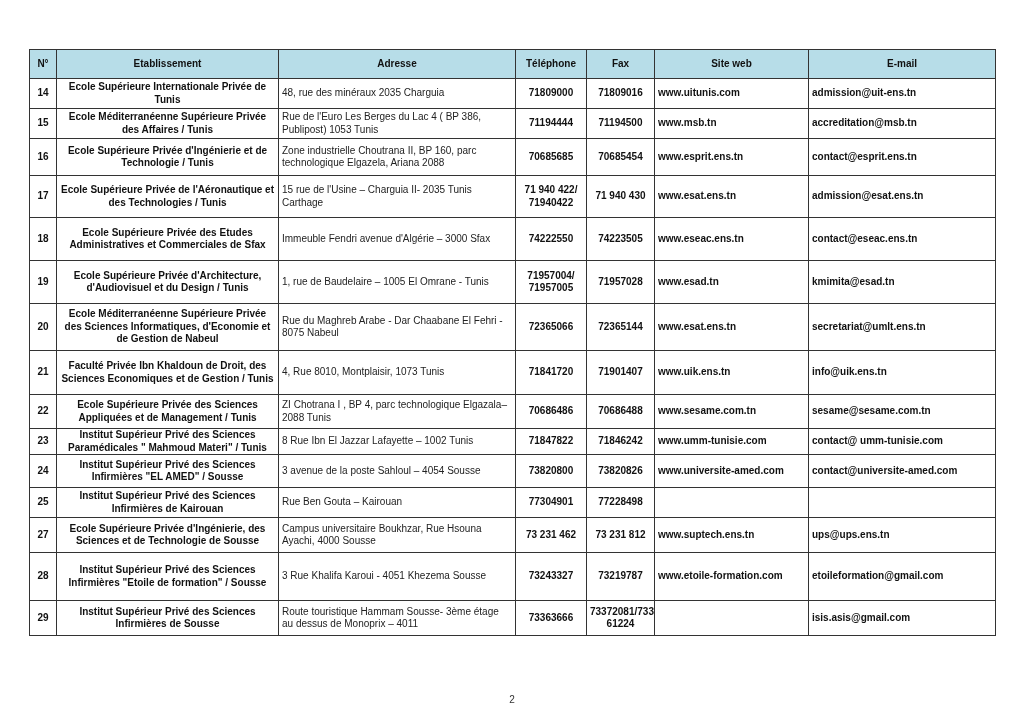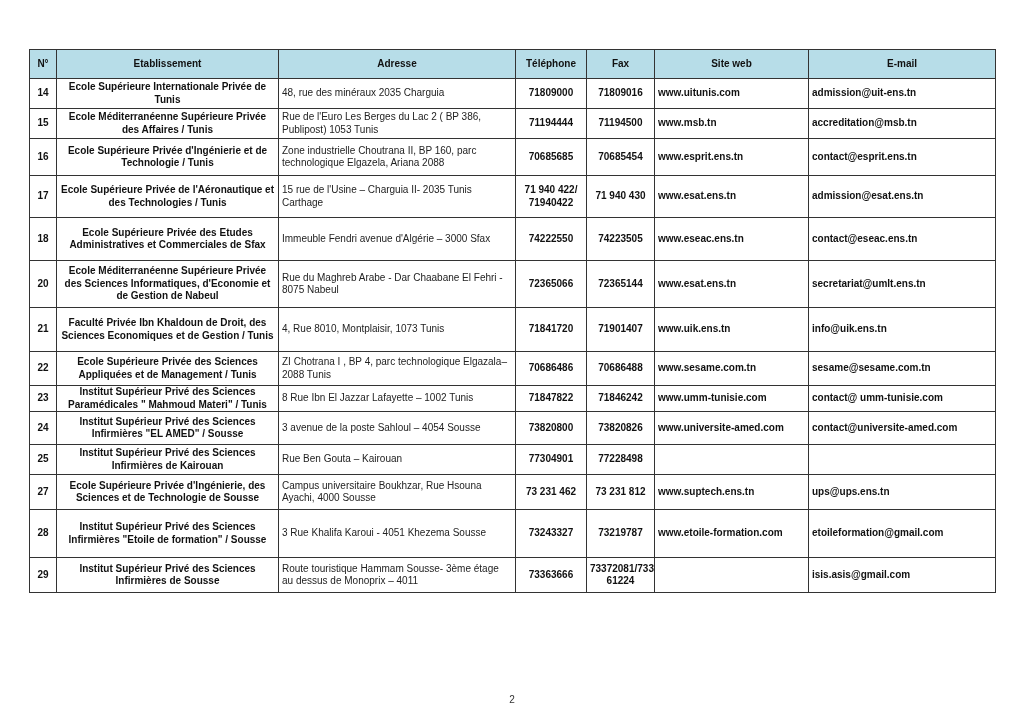--- a/index.html
+++ b/index.html
@@ -48,21 +48,21 @@
         <td class="etab">Ecole Supérieure Internationale Privée de Tunis</td>
         <td class="addr">48, rue des minéraux 2035 Charguia</td>
         <td class="tel">71809000</td>
         <td class="fax">71809016</td>
         <td class="web">www.uitunis.com</td>
         <td class="mail">admission@uit-ens.tn</td>
       </tr>
       <tr style="height: 30px;">
         <td class="num">15</td>
         <td class="etab">Ecole Méditerranéenne Supérieure Privée des Affaires / Tunis</td>
-        <td class="addr">Rue de l'Euro Les Berges du Lac 2 ( BP 386, Publipost) 1053 Tunis</td>
+        <td class="addr">Rue de l'Euro Les Berges du Lac 4 ( BP 386, Publipost) 1053 Tunis</td>
         <td class="tel">71194444</td>
         <td class="fax">71194500</td>
         <td class="web">www.msb.tn</td>
         <td class="mail">accreditation@msb.tn</td>
       </tr>
       <tr style="height: 37px;">
         <td class="num">16</td>
         <td class="etab">Ecole Supérieure Privée d'Ingénierie et de Technologie / Tunis</td>
         <td class="addr">Zone industrielle Choutrana II, BP 160, parc technologique Elgazela, Ariana 2088</td>
         <td class="tel">70685685</td>
@@ -80,20 +80,29 @@
         <td class="mail">admission@esat.ens.tn</td>
       </tr>
       <tr style="height: 43px; margin-left: 20px;">
         <td class="num">18</td>
         <td class="etab">Ecole Supérieure Privée des Etudes Administratives et Commerciales de Sfax</td>
         <td class="addr">Immeuble Fendri avenue d'Algérie – 3000  Sfax</td>
         <td class="tel">74222550</td>
         <td class="fax">74223505</td>
         <td class="web">www.eseac.ens.tn</td>
         <td class="mail">contact@eseac.ens.tn</td>
+      </tr>
+      <tr style="height: 43px;">
+        <td class="num">19</td>
+        <td class="etab">Ecole Supérieure Privée d'Architecture, d'Audiovisuel et du Design / Tunis</td>
+        <td class="addr">1, rue de Baudelaire – 1005 El Omrane - Tunis</td>
+        <td class="tel">71957004/ 71957005</td>
+        <td class="fax">71957028</td>
+        <td class="web">www.esad.tn</td>
+        <td class="mail">kmimita@esad.tn</td>
       </tr>
       <tr style="height: 47px;">
         <td class="num">20</td>
         <td class="etab">Ecole Méditerranéenne Supérieure Privée des Sciences Informatiques, d'Economie et de Gestion de Nabeul</td>
         <td class="addr">Rue du Maghreb Arabe - Dar Chaabane El Fehri - 8075 Nabeul</td>
         <td class="tel">72365066</td>
         <td class="fax">72365144</td>
         <td class="web">www.esat.ens.tn</td>
         <td class="mail">secretariat@umlt.ens.tn</td>
       </tr>

